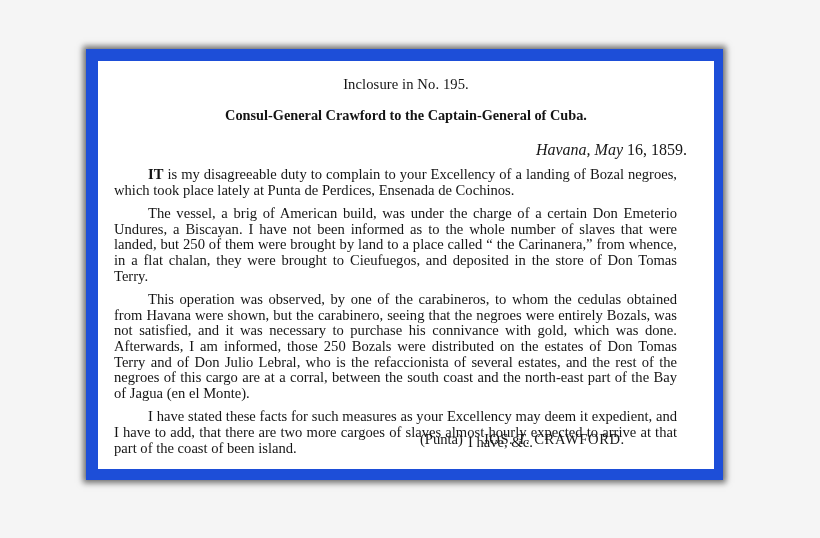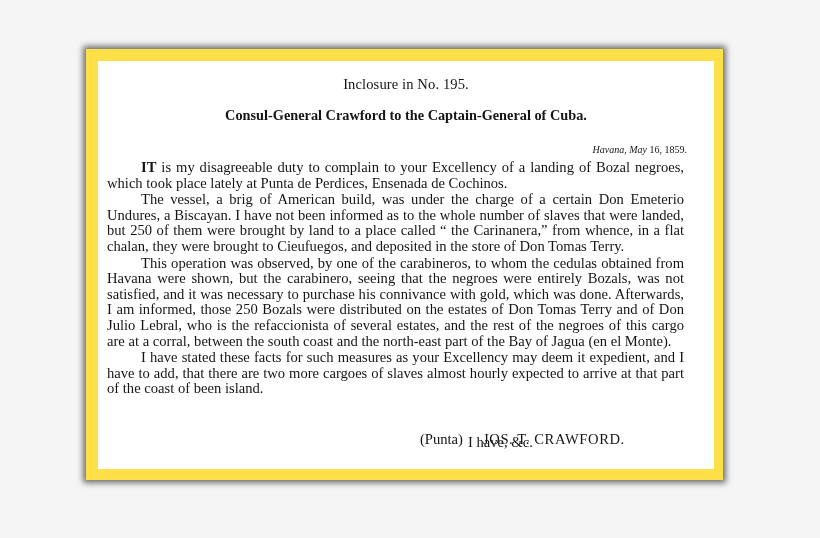--- a/index.html
+++ b/index.html
@@ -7,21 +7,21 @@
     width: 820px; height: 538px;
     background: #f5f5f5;
     position: relative;
     overflow: hidden;
     font-family: "DejaVu Serif", "Liberation Serif", serif;
   }
   .frame {
     position: absolute;
     left: 86px; top: 49px;
     width: 637px; height: 431px;
-    background: #fde047;
+    background: #1d4ed8;
     box-shadow: 0 0 6px 3px rgba(0,0,0,0.55);
   }
   .page {
     position: absolute;
     left: 12px; top: 12px;
     width: 616px; height: 408px;
     background: #fff;
     color: #111;
   }
   .text {
@@ -43,30 +43,30 @@
     left: 0; width: 100%;
     text-align: center;
     top: 47px;
     font-weight: bold;
     font-size: 14.3px;
   }
   .dateline {
     position: absolute;
     right: 27px;
     top: 81px;
-    font-size: 10px;
+    font-size: 16px;
   }
   .dateline .place { font-style: italic; }
   .body {
     position: absolute;
     left: 8px; top: 98px;
     width: 579px;
   }
   .body p {
-    margin: 1px;
+    margin: 8px;
     text-align: justify;
     text-indent: 34px;
   }
   .body p .lead { font-weight: bold; }
   .closing {
     position: absolute;
     left: 370px;
     top: 374px;
   }
   .signature {

